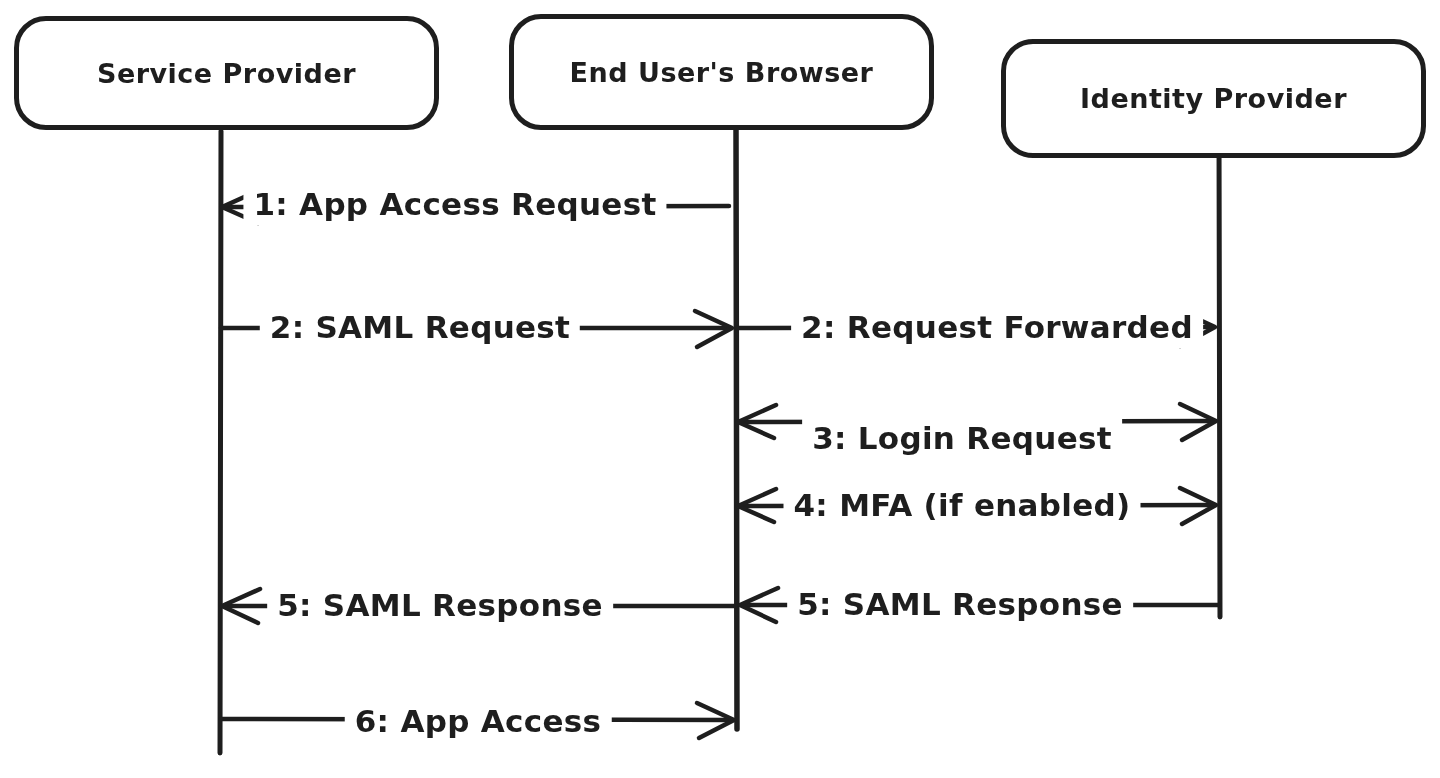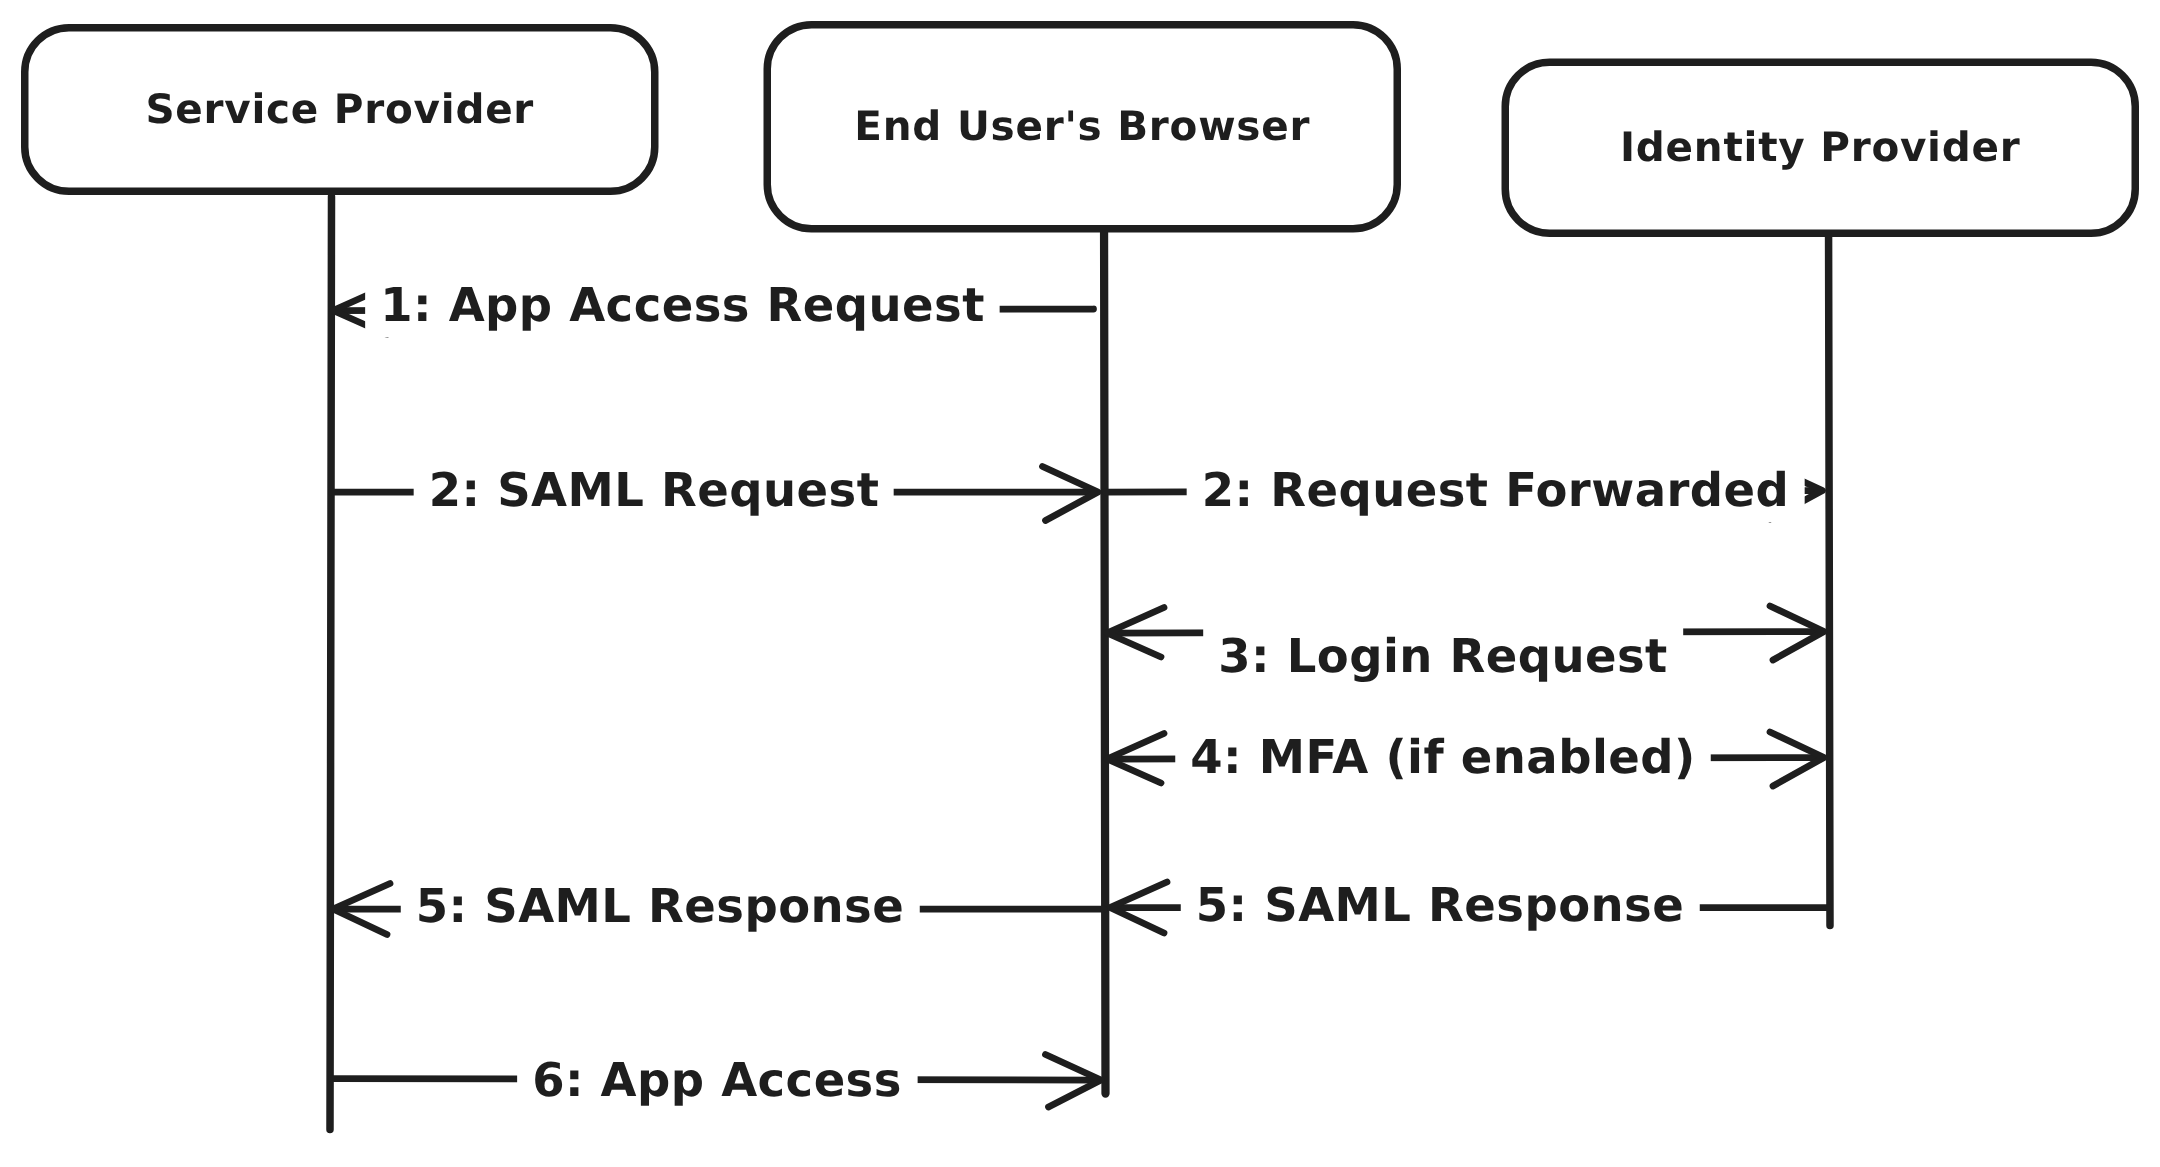--- a/index.html
+++ b/index.html
@@ -96,31 +96,31 @@
     <path d="M 260 589 L 222 606 L 258 623" stroke-width="4.5"></path>
 
     <path d="M 221 719 L 732 720" stroke-width="4.5"></path>
     <path d="M 697 703 L 734 720 L 699 738" stroke-width="4.5"></path>
   </svg>
 
   <div class="actor" style="left:14px; top:16px; width:425px; height:114px;">
     <span>Service Provider</span>
   </div>
 
-  <div class="actor" style="left:509px; top:14px; width:425px; height:141px;">
+  <div class="actor" style="left:509px; top:14px; width:425px; height:116px;">
     <span>End User's Browser</span>
   </div>
 
   <div class="actor" style="left:1001px; top:15px; width:425px; height:119px;margin-top:24px;">
     <span>Identity Provider</span>
   </div>
 
   <div class="msg" style="left:455px; top:204px;">1: App Access Request</div>
 
-  <div class="msg" style="left:436px; top:327px;">2: SAML Request</div>
+  <div class="msg" style="left:420px; top:327px;">2: SAML Request</div>
 
   <div class="msg" style="left:997px; top:327px;text-align:center;">2: Request Forwarded</div>
 
   <div class="msg" style="left:962px; top:421px;margin-top:17px;">3: Login Request</div>
 
   <div class="msg" style="left:962px; top:505px;">4: MFA (if enabled)</div>
 
   <div class="msg" style="left:960px; top:604px;">5: SAML Response</div>
 
   <div class="msg two-line" style="left:440px; top:605px;">

